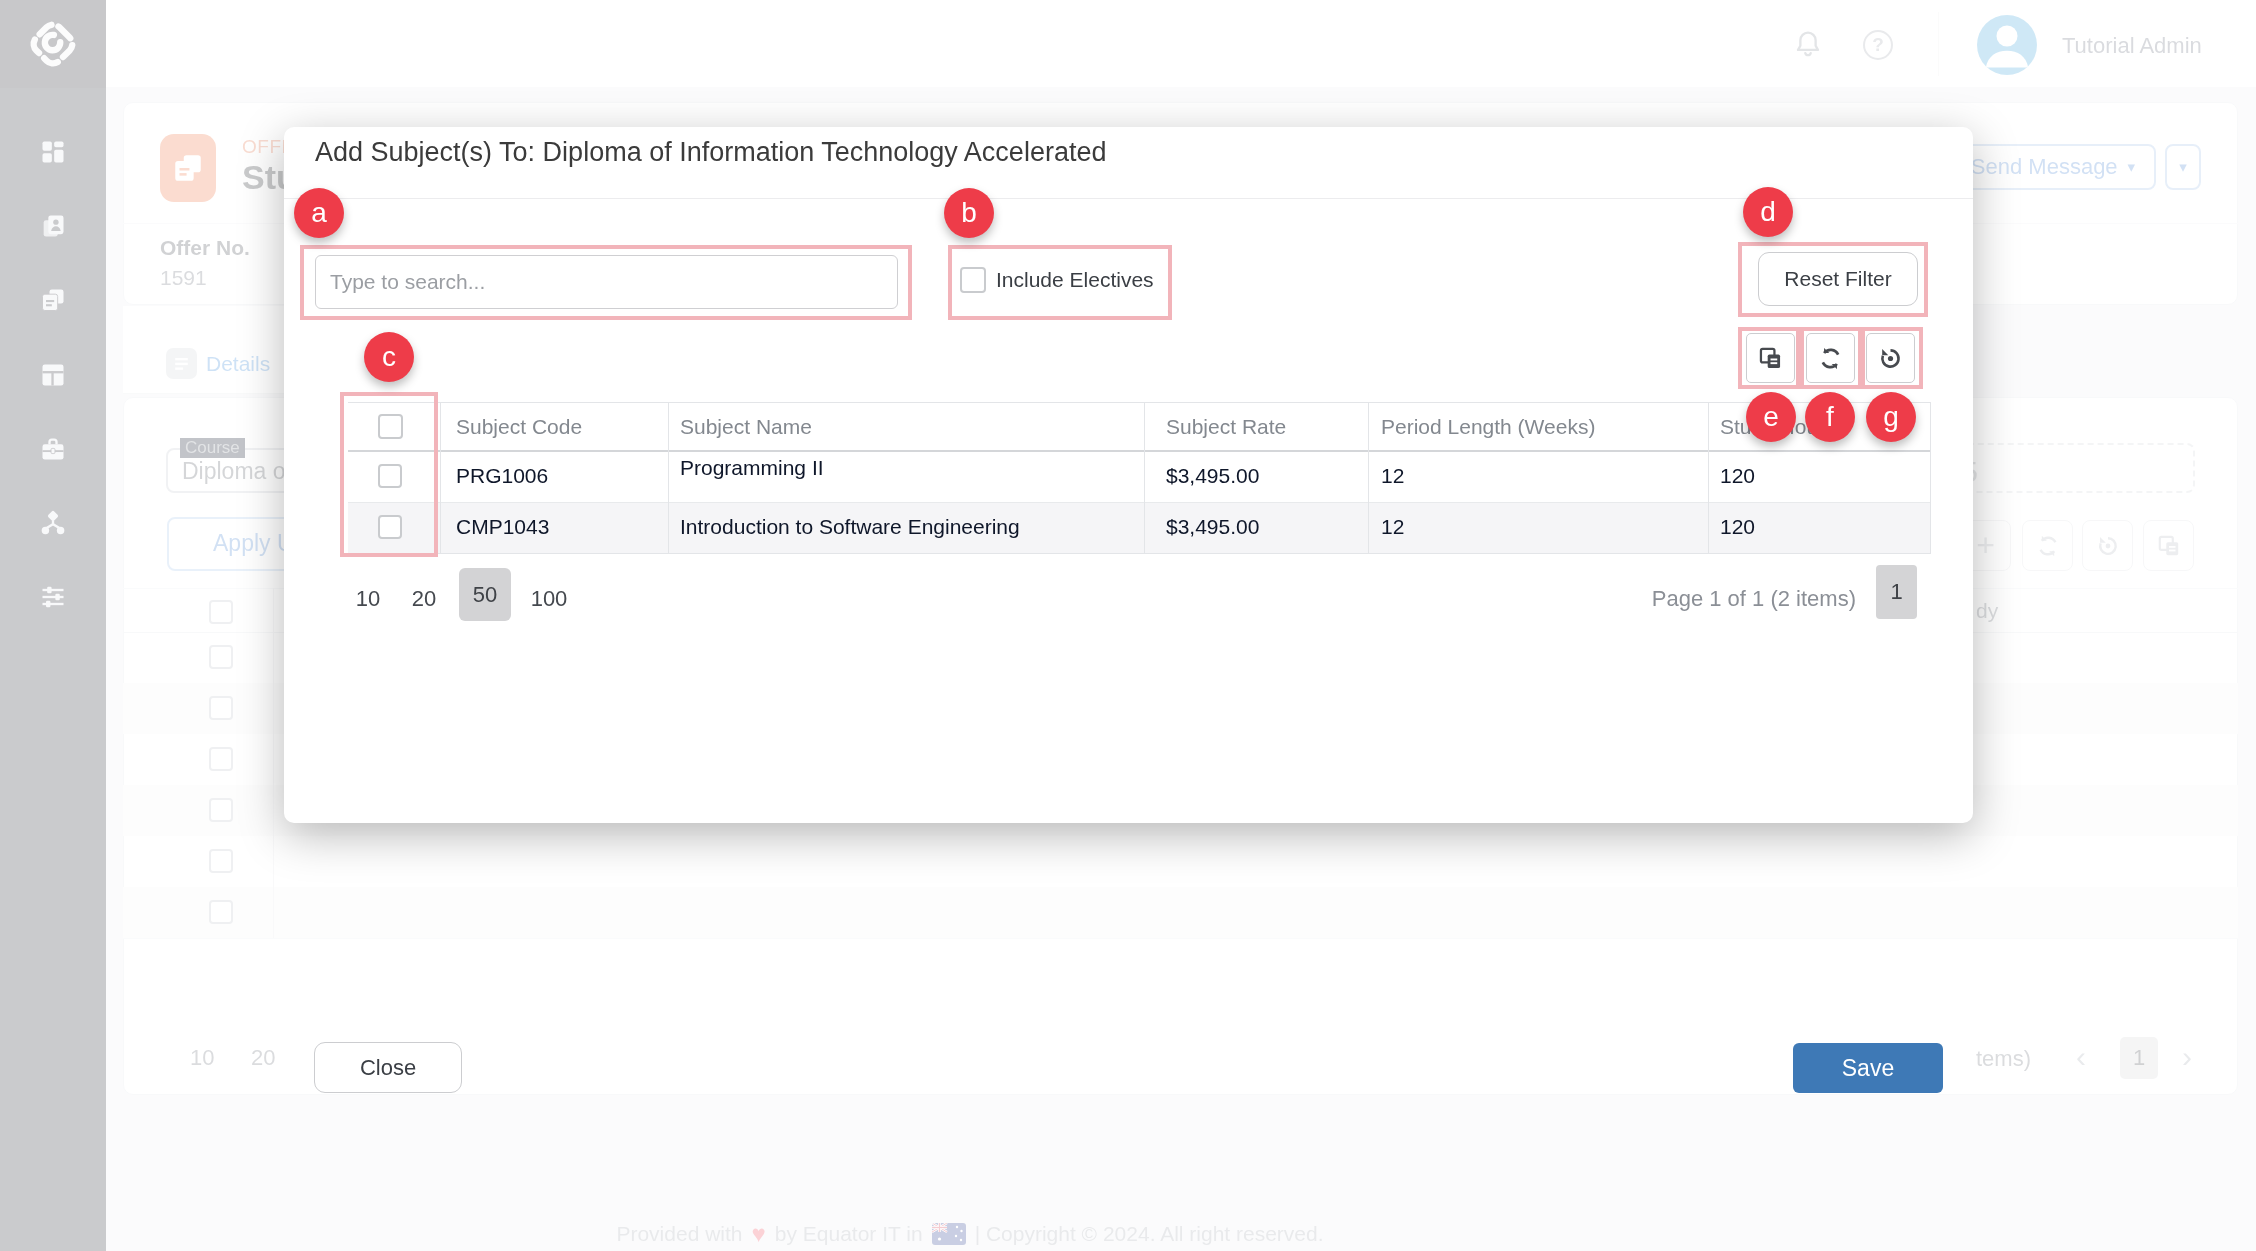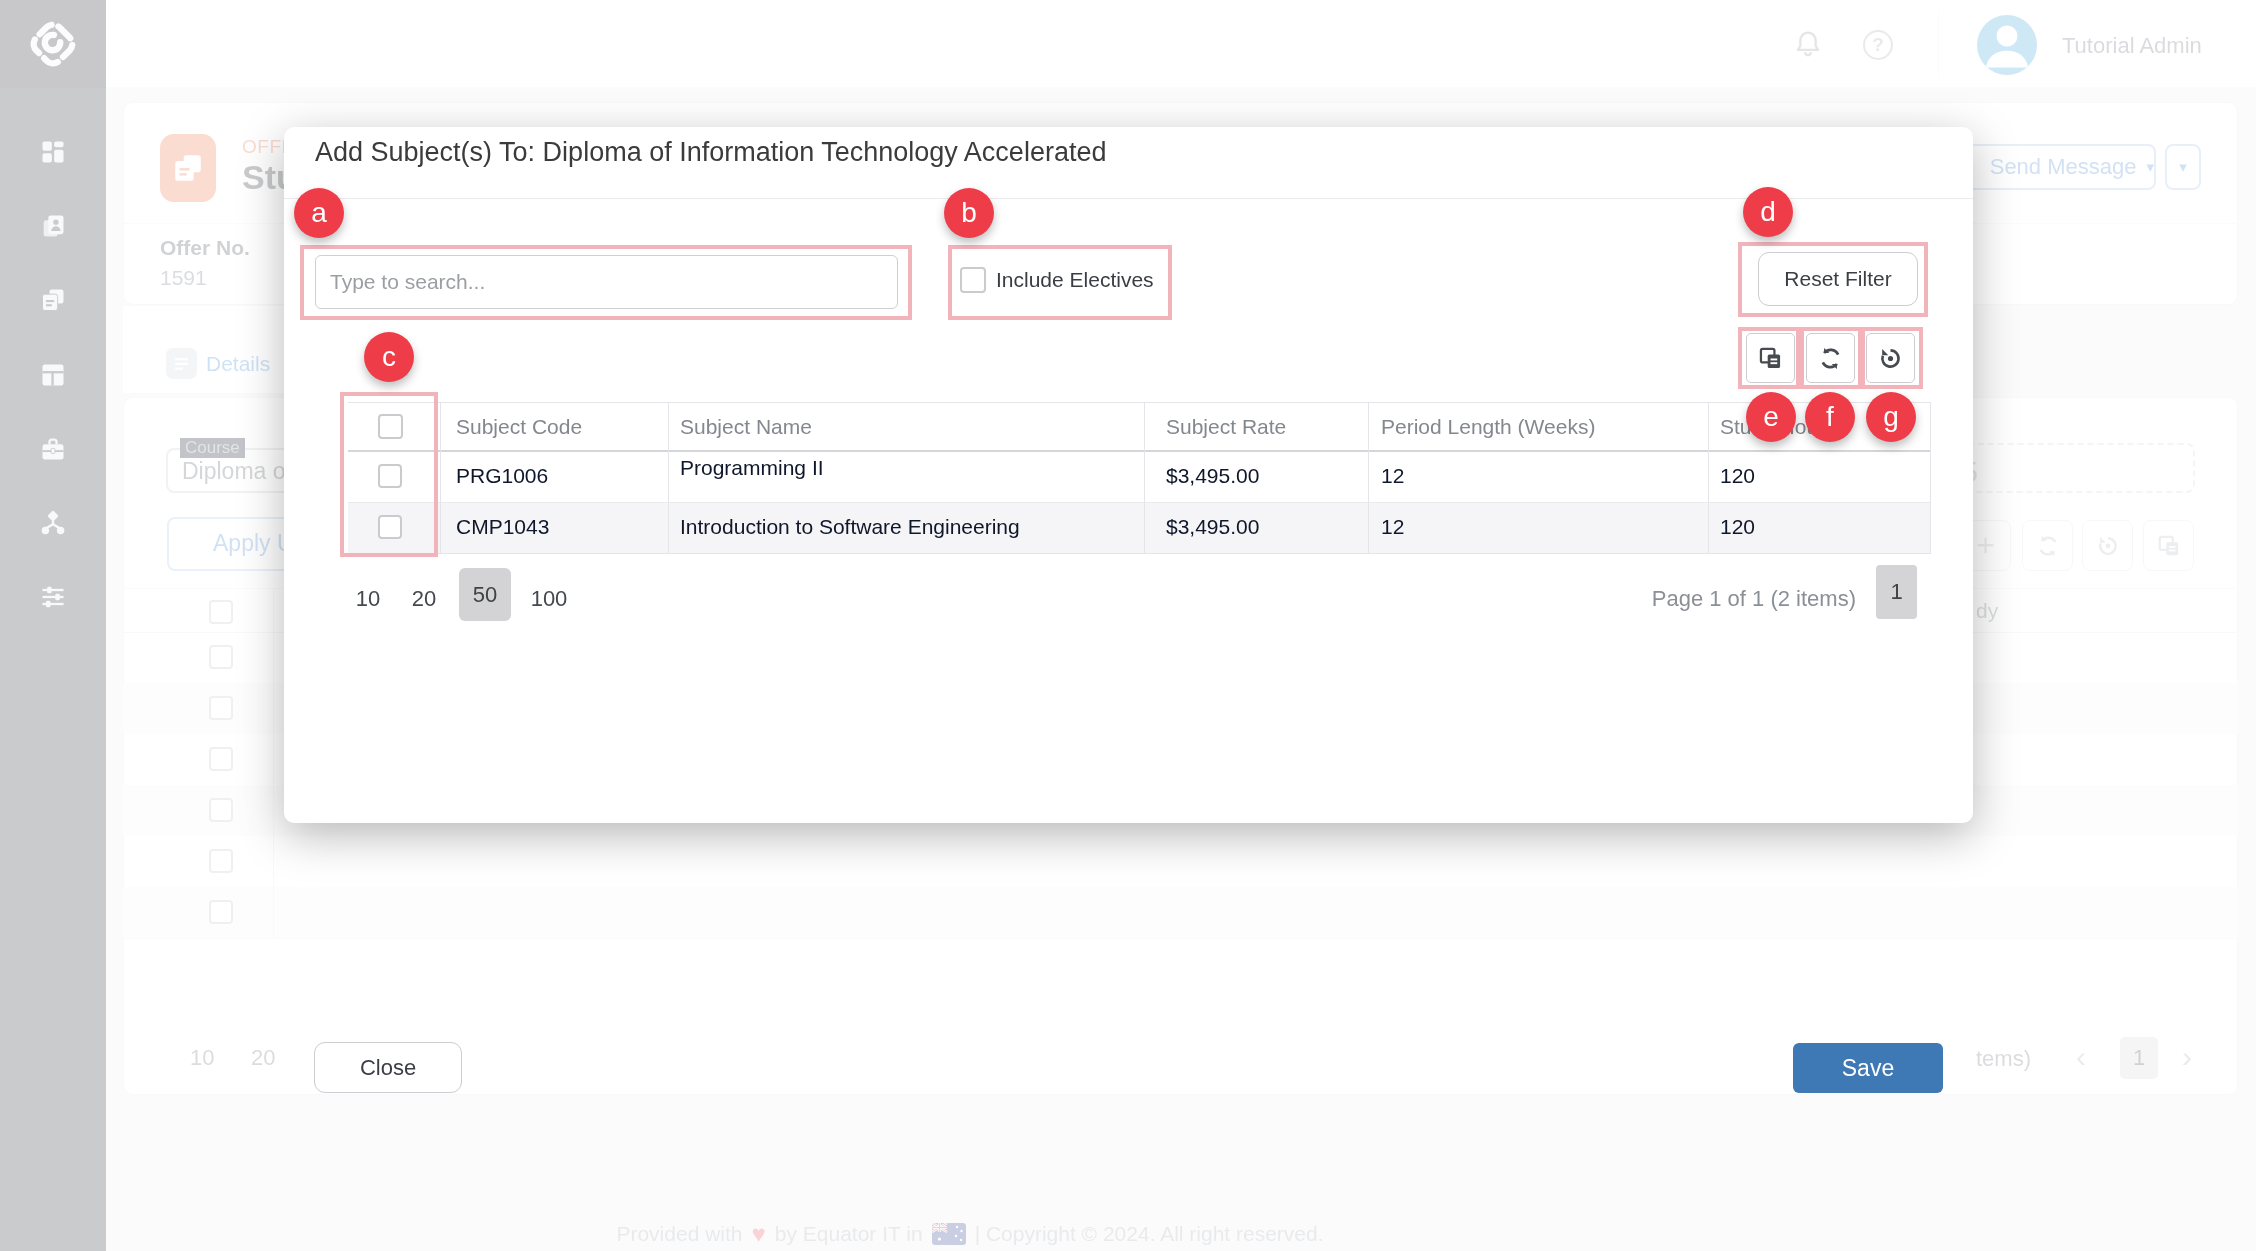--- a/index.html
+++ b/index.html
@@ -151,21 +151,21 @@
       <rect x="6" y="12" width="7" height="1.8" fill="#ee7443"></rect>
       <rect x="6" y="15.6" width="5" height="1.8" fill="#ee7443"></rect>
     </svg>
   </div>
   <span class="txt" style="left:242px;top:136px;font-size:19px;color:#e8754b;letter-spacing:0.5px;z-index:2;">OFFE</span>
   <span class="txt" style="left:242px;top:158px;font-size:34px;font-weight:bold;color:#2c3036;z-index:2;">Stu</span>
   <div class="abs" style="left:123px;top:223px;width:2115px;height:1px;background:#eef0f2;z-index:2;"></div>
   <span class="txt" style="left:160px;top:236px;font-size:21px;font-weight:bold;color:#474c54;z-index:2;">Offer No.</span>
   <span class="txt" style="left:160px;top:266px;font-size:21px;color:#71767f;z-index:2;">1591</span>
 
-  <div class="faded-blue-btn" style="left:1950px;top:144px;width:206px;height:46px;z-index:2;justify-content:flex-end;">
+  <div class="faded-blue-btn" style="left:1950px;top:144px;width:206px;height:46px;z-index:2;">
     <span>Send Message</span>
     <span style="font-size:15px;">▾</span>
   </div>
   <div class="faded-blue-btn" style="left:2165px;top:144px;width:36px;height:46px;font-size:15px;z-index:2;">
     <span>▾</span>
   </div>
 
   <div class="abs" style="left:123px;top:306px;width:1077px;height:88px;background:#fff;border-bottom:1px solid #e7e9ec;"></div>
   <div class="abs center" style="left:166px;top:348px;width:31px;height:31px;background:#d3d6da;border-radius:7px;z-index:2;">
     <svg width="19" height="19" viewBox="0 0 24 24" fill="#ffffff">

